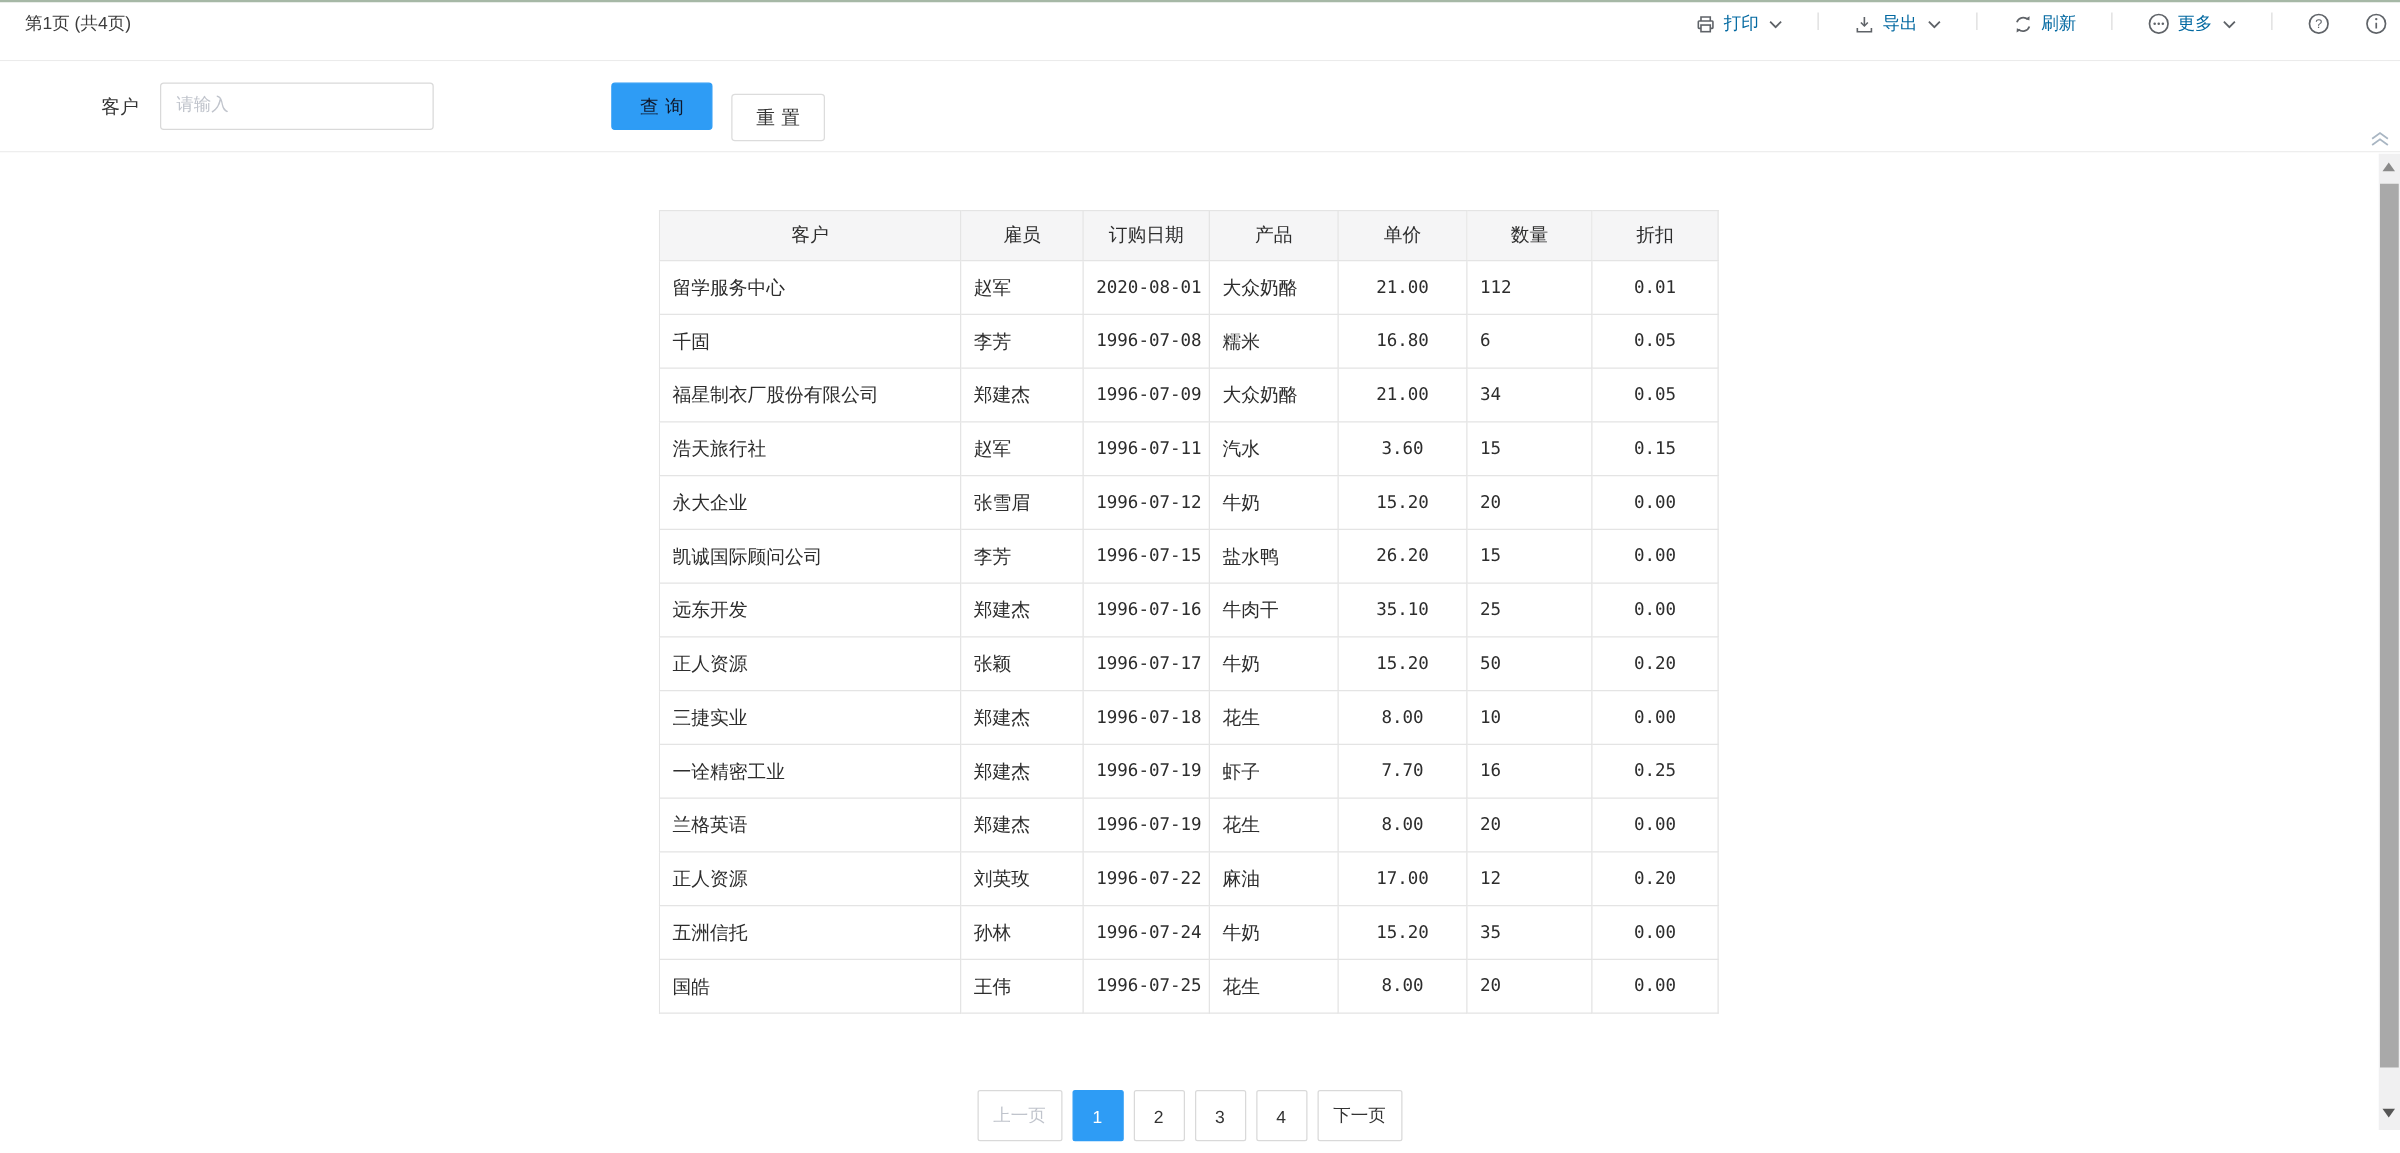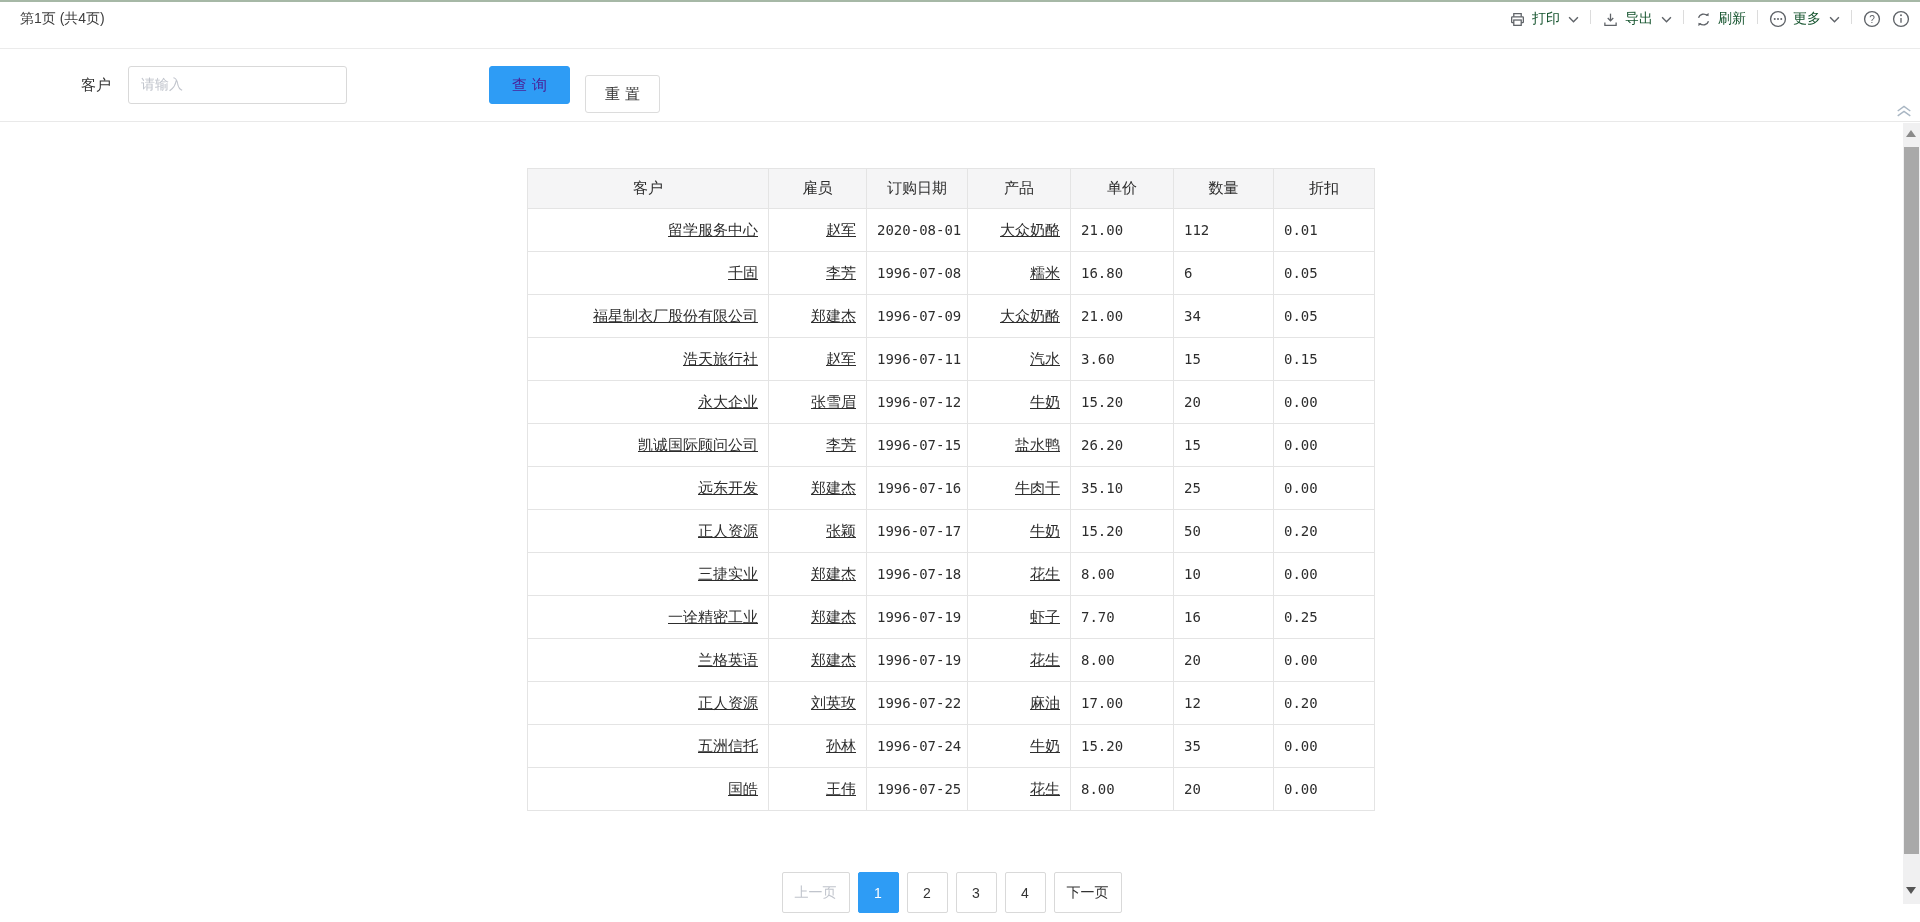--- a/index.html
+++ b/index.html
@@ -11,62 +11,62 @@
   .top-line { position:absolute; top:0; left:0; width:100%; height:2px; background:#a6b8a6; }
 
   
   .toolbar {
     position:absolute; top:2px; left:0; width:100%; height:47px; background:#fff;
     border-bottom:1px solid #ebebeb;
     display:flex; align-items:center; justify-content:space-between;
     padding:0 10px 12px 20px;
   }
   .page-indicator { font-size:14px; color:#3c3c3c; }
-  .tb-right { display:flex; align-items:flex-start; gap:11px; font-size:14px; color:#14532d; }
+  .tb-right { display:flex; align-items:flex-start; gap:28px; font-size:14px; color:#0369a1; }
   .tb-item { display:flex; align-items:center; gap:6px; cursor:pointer; white-space:nowrap; }
   .tb-item svg { display:block; }
   .tb-sep { width:1px; height:14px; background:#dcdcdc; }
   .tb-caret { margin-left:2px; }
 
   
   .query-panel {
     position:absolute; top:49px; left:0; width:100%; height:73px; background:#fff;
     border-bottom:1px solid #e9e9e9;
     display:flex; align-items:center; padding-left:81px;
   }
   .q-label { font-size:15px; color:#333; margin-right:17px; }
   .q-input {
     width:219px; height:38px; border:1px solid #d9d9d9; border-radius:3px;
     padding:0 12px; font-size:14px; color:#333; outline:none;
     font-family:Liberation Mono, monospace;
   }
   .q-input::placeholder { color:#c0c4cc; }
   .btn { height:38px; border-radius:3px; font-size:15px; cursor:pointer;
          letter-spacing:5px; text-indent:5px; font-family:"Liberation Sans", sans-serif; }
-  .btn-search { margin-left:142px; width:81px; background:#2e9cf5; border:1px solid #2e9cf5; color:#4c1d95; }
+  .btn-search { margin-left:142px; width:81px; background:#2e9cf5; border:1px solid #2e9cf5; color:#0f172a; }
   .btn-reset  { margin-left:15px; width:75px; background:#fff; border:1px solid #dcdcdc; color:#333;margin-top:18px; }
   .collapse-ctrl { position:absolute; right:4px; bottom:1px; width:24px; height:18px;
                    display:flex; align-items:center; justify-content:center; cursor:pointer; }
 
   
   .content { position:absolute; top:122px; left:0; width:100%; height:800px; background:#fff; }
   .table-clip { position:absolute; left:527px; top:46px; width:849px; height:702px; overflow:hidden; }
   table.report { border-collapse:collapse; table-layout:fixed; width:847px; }
   .report th, .report td {
     border:1px solid #e4e4e4; overflow:hidden; white-space:nowrap;
     font-weight:normal; font-size:15px; color:#2d2d2d;
   }
   .report th {
     height:40px; background:#f5f5f6; text-align:center;
     font-family:"DejaVu Serif", serif;
   }
   .report td { height:43px; padding:0 10px; }
-  td.cjk  { font-family:"DejaVu Serif", serif; text-align:right;text-decoration:underline; }
+  td.cjk  { font-family:"DejaVu Serif", serif; text-align:left; }
   td.mono { font-family:"DejaVu Sans Mono", monospace; font-size:14px; text-align:left; }
-  td.num-r { text-align:left; }
+  td.num-r { text-align:center; }
 
   
   .pagination { position:absolute; left:0; top:750px; width:1903px;
                 display:flex; justify-content:center; align-items:center; gap:8px; }
   .pg-btn {
     min-width:41px; height:41px; border:1px solid #d9d9d9; border-radius:2px; background:#fff;
     color:#333; font-size:14px; display:flex; align-items:center; justify-content:center;
     padding:0 12px; cursor:pointer; font-family:"Liberation Sans", sans-serif;
   }
   .pg-num { padding:0; width:41px; }

